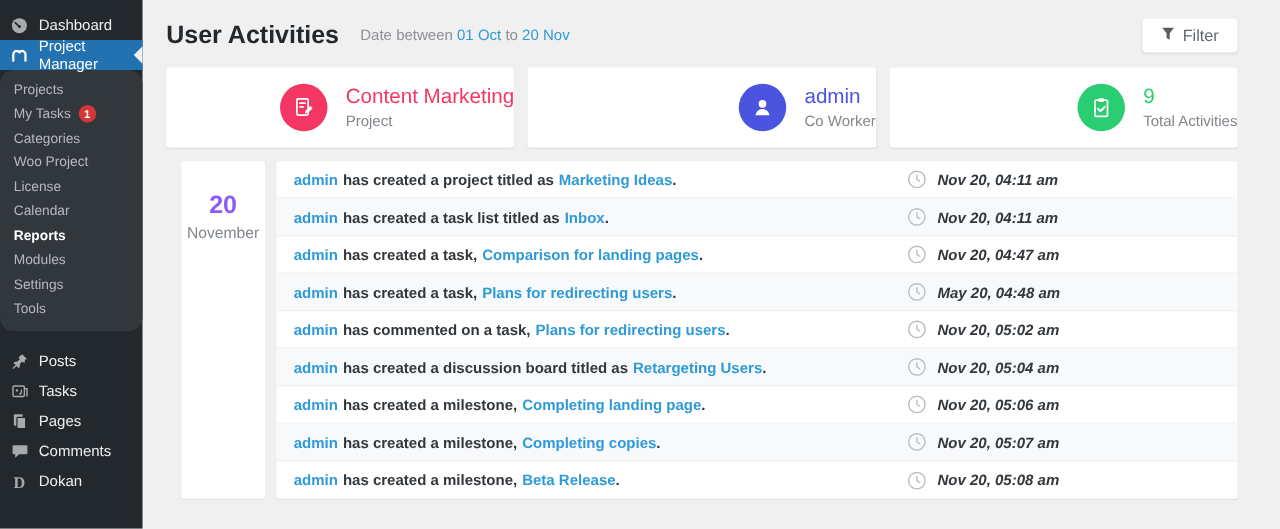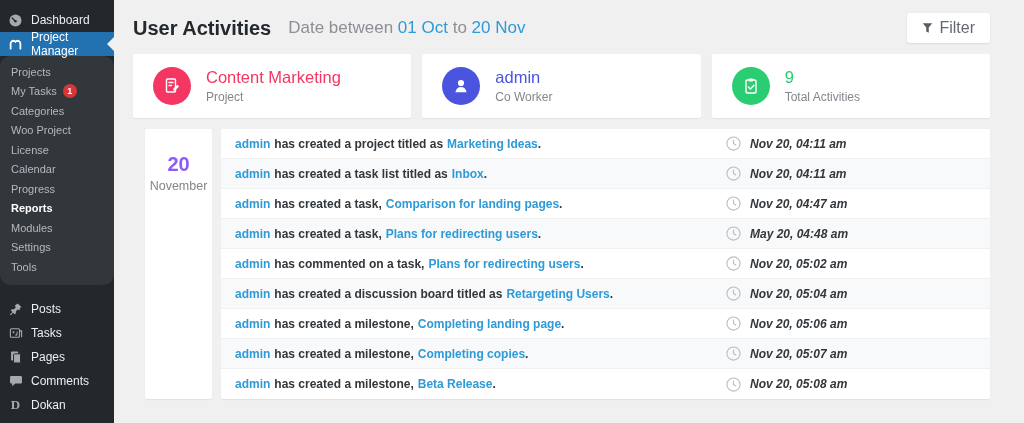--- a/index.html
+++ b/index.html
@@ -36,35 +36,36 @@
     margin-left:6px; min-width:14px; height:14px; padding:0 3px;
     background:#d63638; border-radius:9px; color:#fff;
     font-size:9px; font-weight:bold; display:inline-flex; align-items:center; justify-content:center;
   }
   .menu-gap { height:12px; }
   .dokan-d { font-size:13px; font-weight:bold; color:#a7aaad; line-height:1; font-family:"Liberation Serif", serif; }
   
   .main { flex:1; padding:12px 34px 0 19px; }
   .page-header { display:flex; align-items:center; height:32px; }
   .page-title { font-size:20px; font-weight:bold; color:#23282d; }
-  .date-range { margin-left:17px; font-size:17px; color:#8c8f94; }
+  .date-range { margin-left:17px; font-size:12px; color:#8c8f94; }
   .date-range .dlink { color:#2e9ad7; cursor:pointer; }
   .filter-btn {
     margin-left:auto; background:#fff; border:none; border-radius:3px;
-    padding:6px 15px; font-size:16px; color:#646970; cursor:pointer;
-    display:flex; align-items:center; gap:6px;
+    padding:6px 15px; font-size:13px; color:#646970; cursor:pointer;
+    display:flex; align-items:flex-start; gap:6px;
     box-shadow:0 1px 2px rgba(0,0,0,.10);
     font-family:"Liberation Sans", sans-serif;
   }
   
   .cards { display:flex; gap:11px; margin-top:10px; }
   .card {
     flex:1; background:#fff; height:64px; border-radius:2px;
     display:flex; align-items:center; padding-left:20px; gap:15px;
     box-shadow:0 1px 1px rgba(0,0,0,.06);
+    justify-content:flex-end;
   }
   .card-icon {
     width:38px; height:38px; border-radius:50%;
     display:flex; align-items:center; justify-content:center; color:#fff;
   }
   .card-title { font-size:16.5px; font-weight:500; line-height:1.2; }
   .card-sub { font-size:12px; color:#82878c; margin-top:3px; }
   .theme-pink  .card-icon { background:#f43662; }
   .theme-pink  .card-title { color:#f43662; }
   .theme-indigo .card-icon { background:#4a54df; }
@@ -142,23 +143,20 @@
       </a>
 
       <a>
         <span>License</span>
       </a>
 
       <a>
         <span>Calendar</span>
       </a>
 
-      <a>
-        <span>Progress</span>
-      </a>
 
       <a class="current">
         <span>Reports</span>
       </a>
 
       <a>
         <span>Modules</span>
       </a>
 
       <a>

